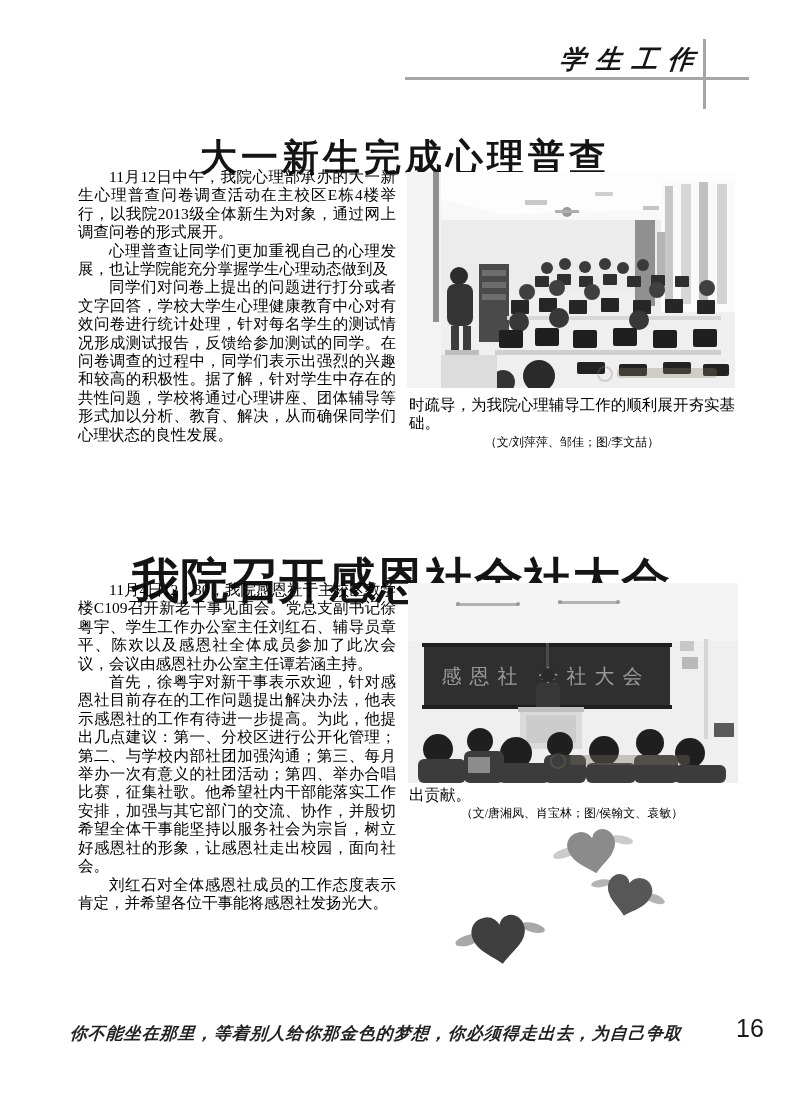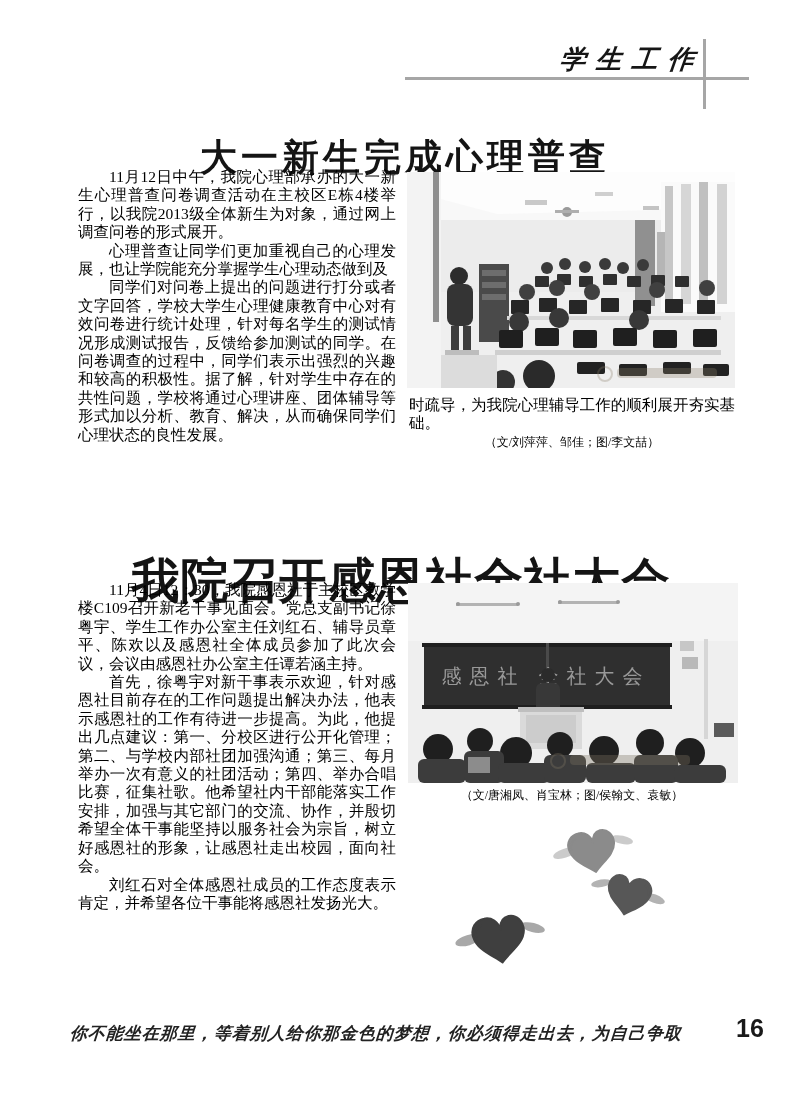--- a/index.html
+++ b/index.html
@@ -46,21 +46,21 @@
   .heart-3{left:452px;top:910px;width:98px;height:60px;color:#3f3f3f;transform:rotate(-4deg);}
   
   .footer-quote{
     position:absolute;left:70px;top:1022px;width:640px;
     font-size:17px;letter-spacing:1px;font-style:italic;font-weight:bold;
     color:#222;transform:skewX(-4deg);white-space:nowrap;
   }
   .page-number{
     position:absolute;left:736px;top:1014px;
     font-family:"Liberation Sans","DejaVu Sans",sans-serif;
-    font-size:25px;font-weight:700;color:#191919;
+    font-size:25px;font-weight:400;color:#191919;
   }
 </style>
 </head>
 <body>
 
 <div class="page">
 
   <div class="section-label">学生工作</div>
   <div class="header-hline"></div>
   <div class="header-vline"></div>
@@ -237,20 +237,21 @@
     </g>
     <rect x="60" y="174" width="22" height="16" fill="#8c8c8c"></rect>
 
     <g opacity="0.35">
       <circle cx="150" cy="178" r="7" fill="none" stroke="#7d7461" stroke-width="2"></circle>
       <rect x="162" y="172" width="120" height="10" rx="4" fill="#7d7461"></rect>
     </g>
   </svg>
 
   <div class="col cont-2">
+    <p>出贡献。</p>
     <p class="byline">（文/唐湘凤、肖宝林；图/侯翰文、袁敏）</p>
   </div>
 
   <svg width="0" height="0" style="position:absolute">
     <defs>
       <g id="winged-heart">
         <ellipse cx="16" cy="26" rx="13" ry="5" fill="currentColor" opacity="0.45" transform="rotate(-12 16 26)"></ellipse>
         <ellipse cx="80" cy="18" rx="12" ry="4.5" fill="currentColor" opacity="0.45" transform="rotate(18 80 18)"></ellipse>
         <path d="M48 18 C47 10 40 5 33 6 C24 7 19 15 21 23 C24 36 38 42 48 50 C56 40 70 33 71 20 C71 11 65 4 57 5 C51 6 48 11 48 18 Z" fill="currentColor" stroke="currentColor" stroke-width="2" stroke-linejoin="round"></path>
         <path d="M30 12 C25 14 23 19 24 24" fill="none" stroke="currentColor" stroke-width="2" opacity="0.6"></path>

